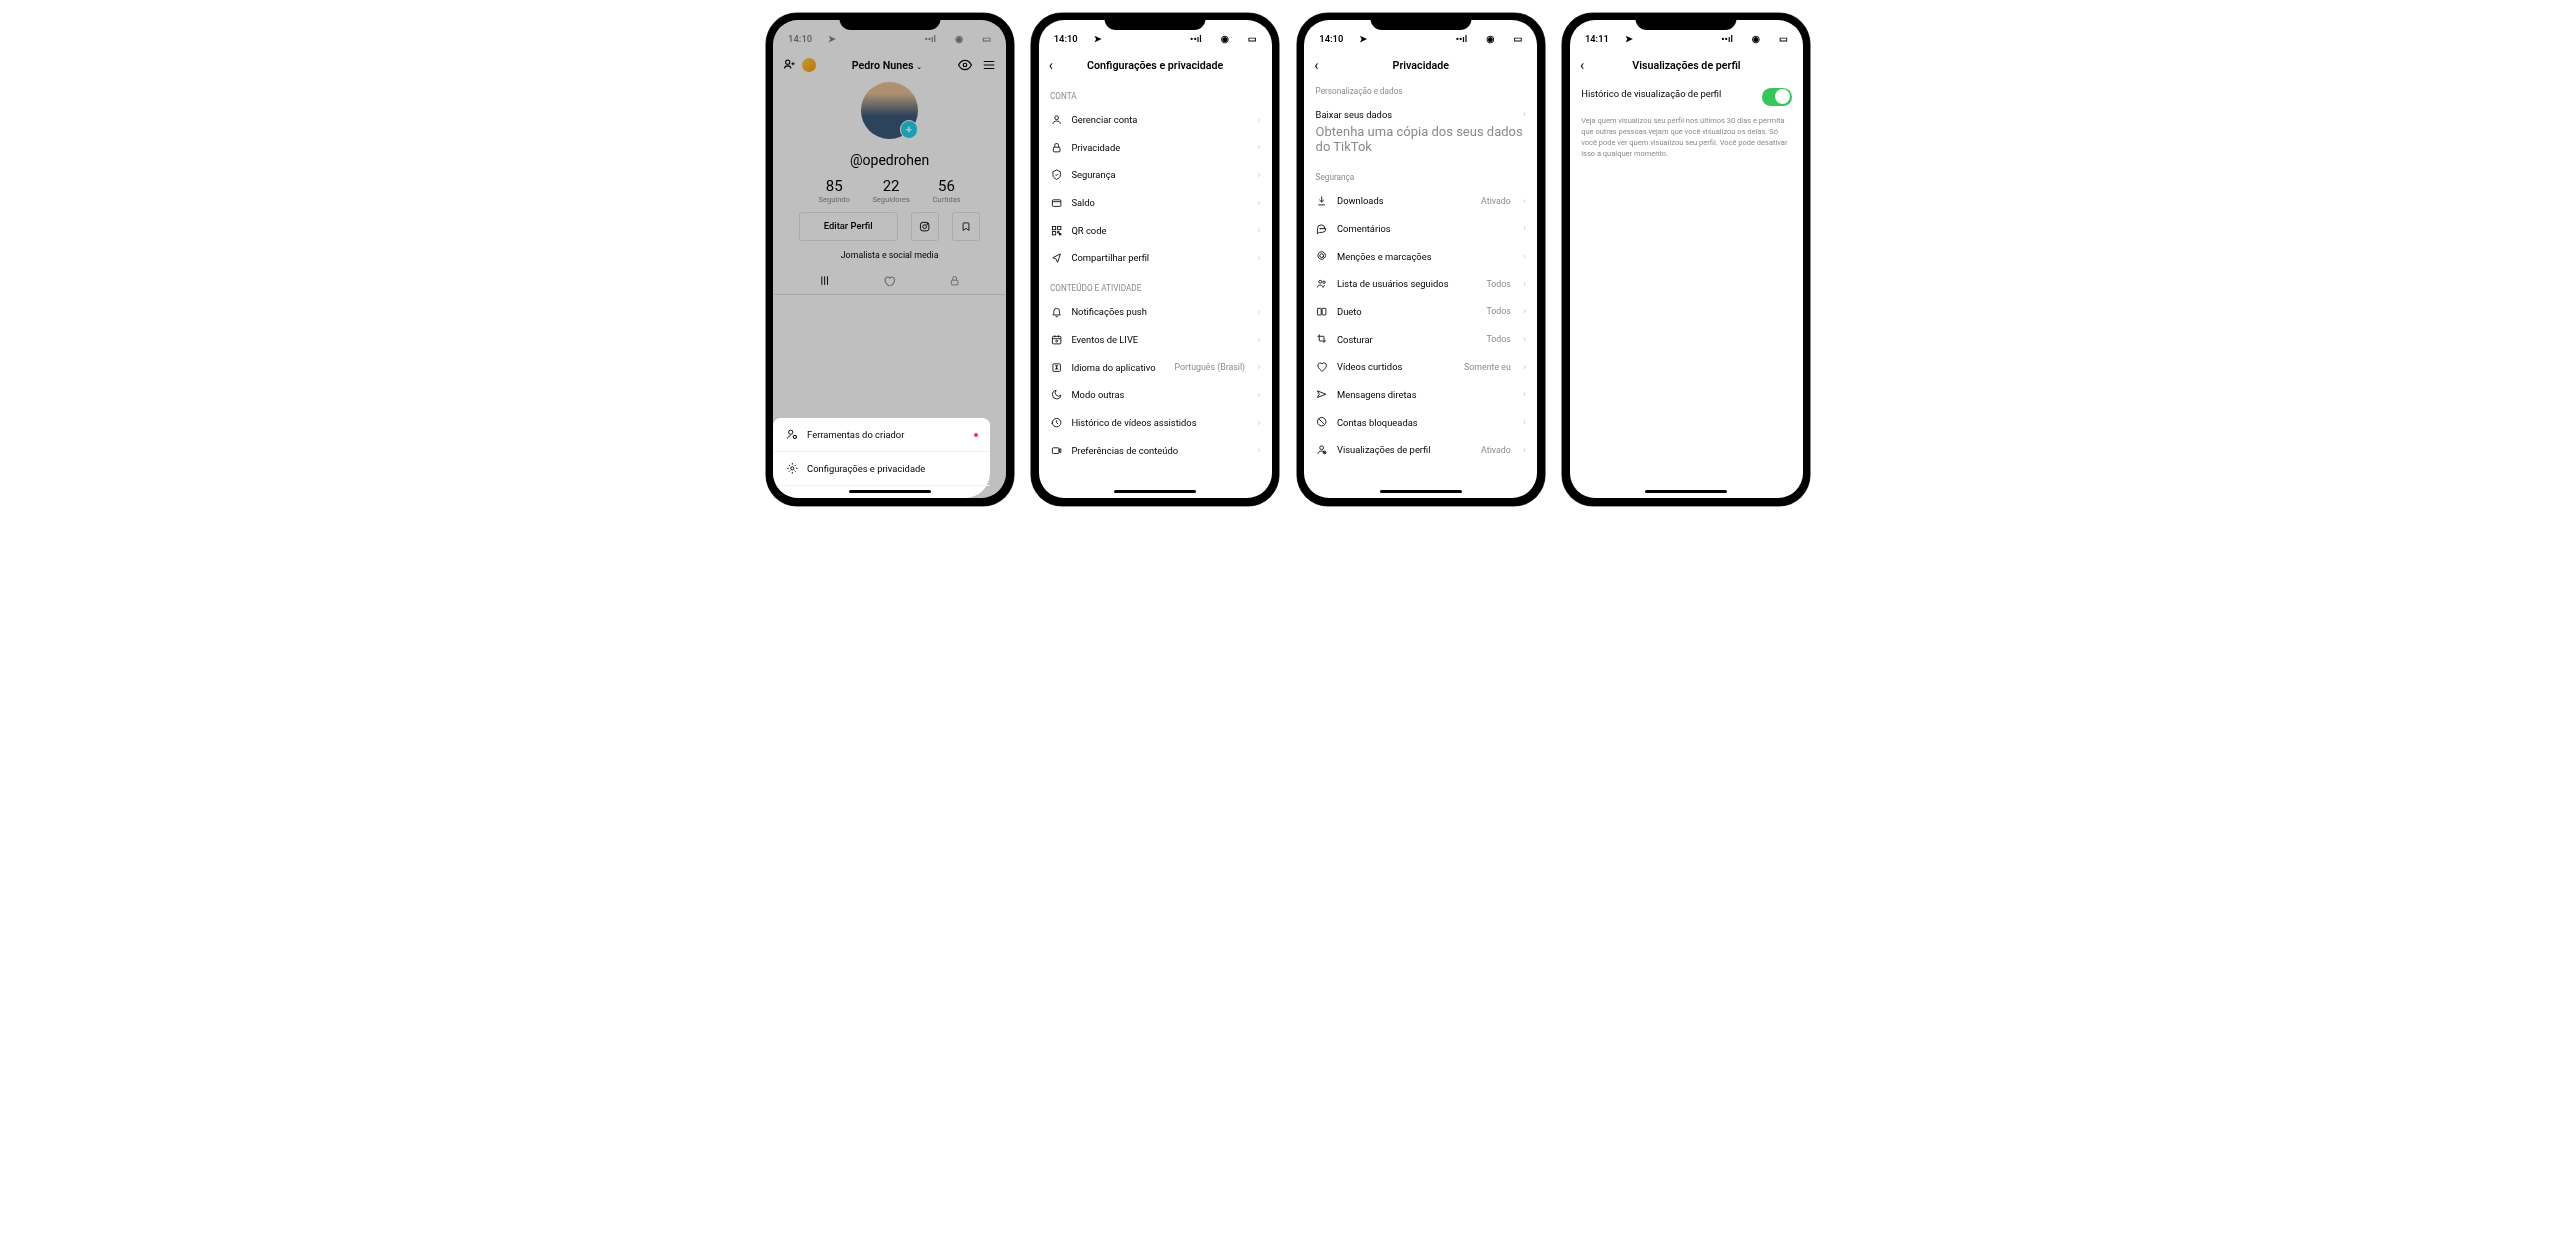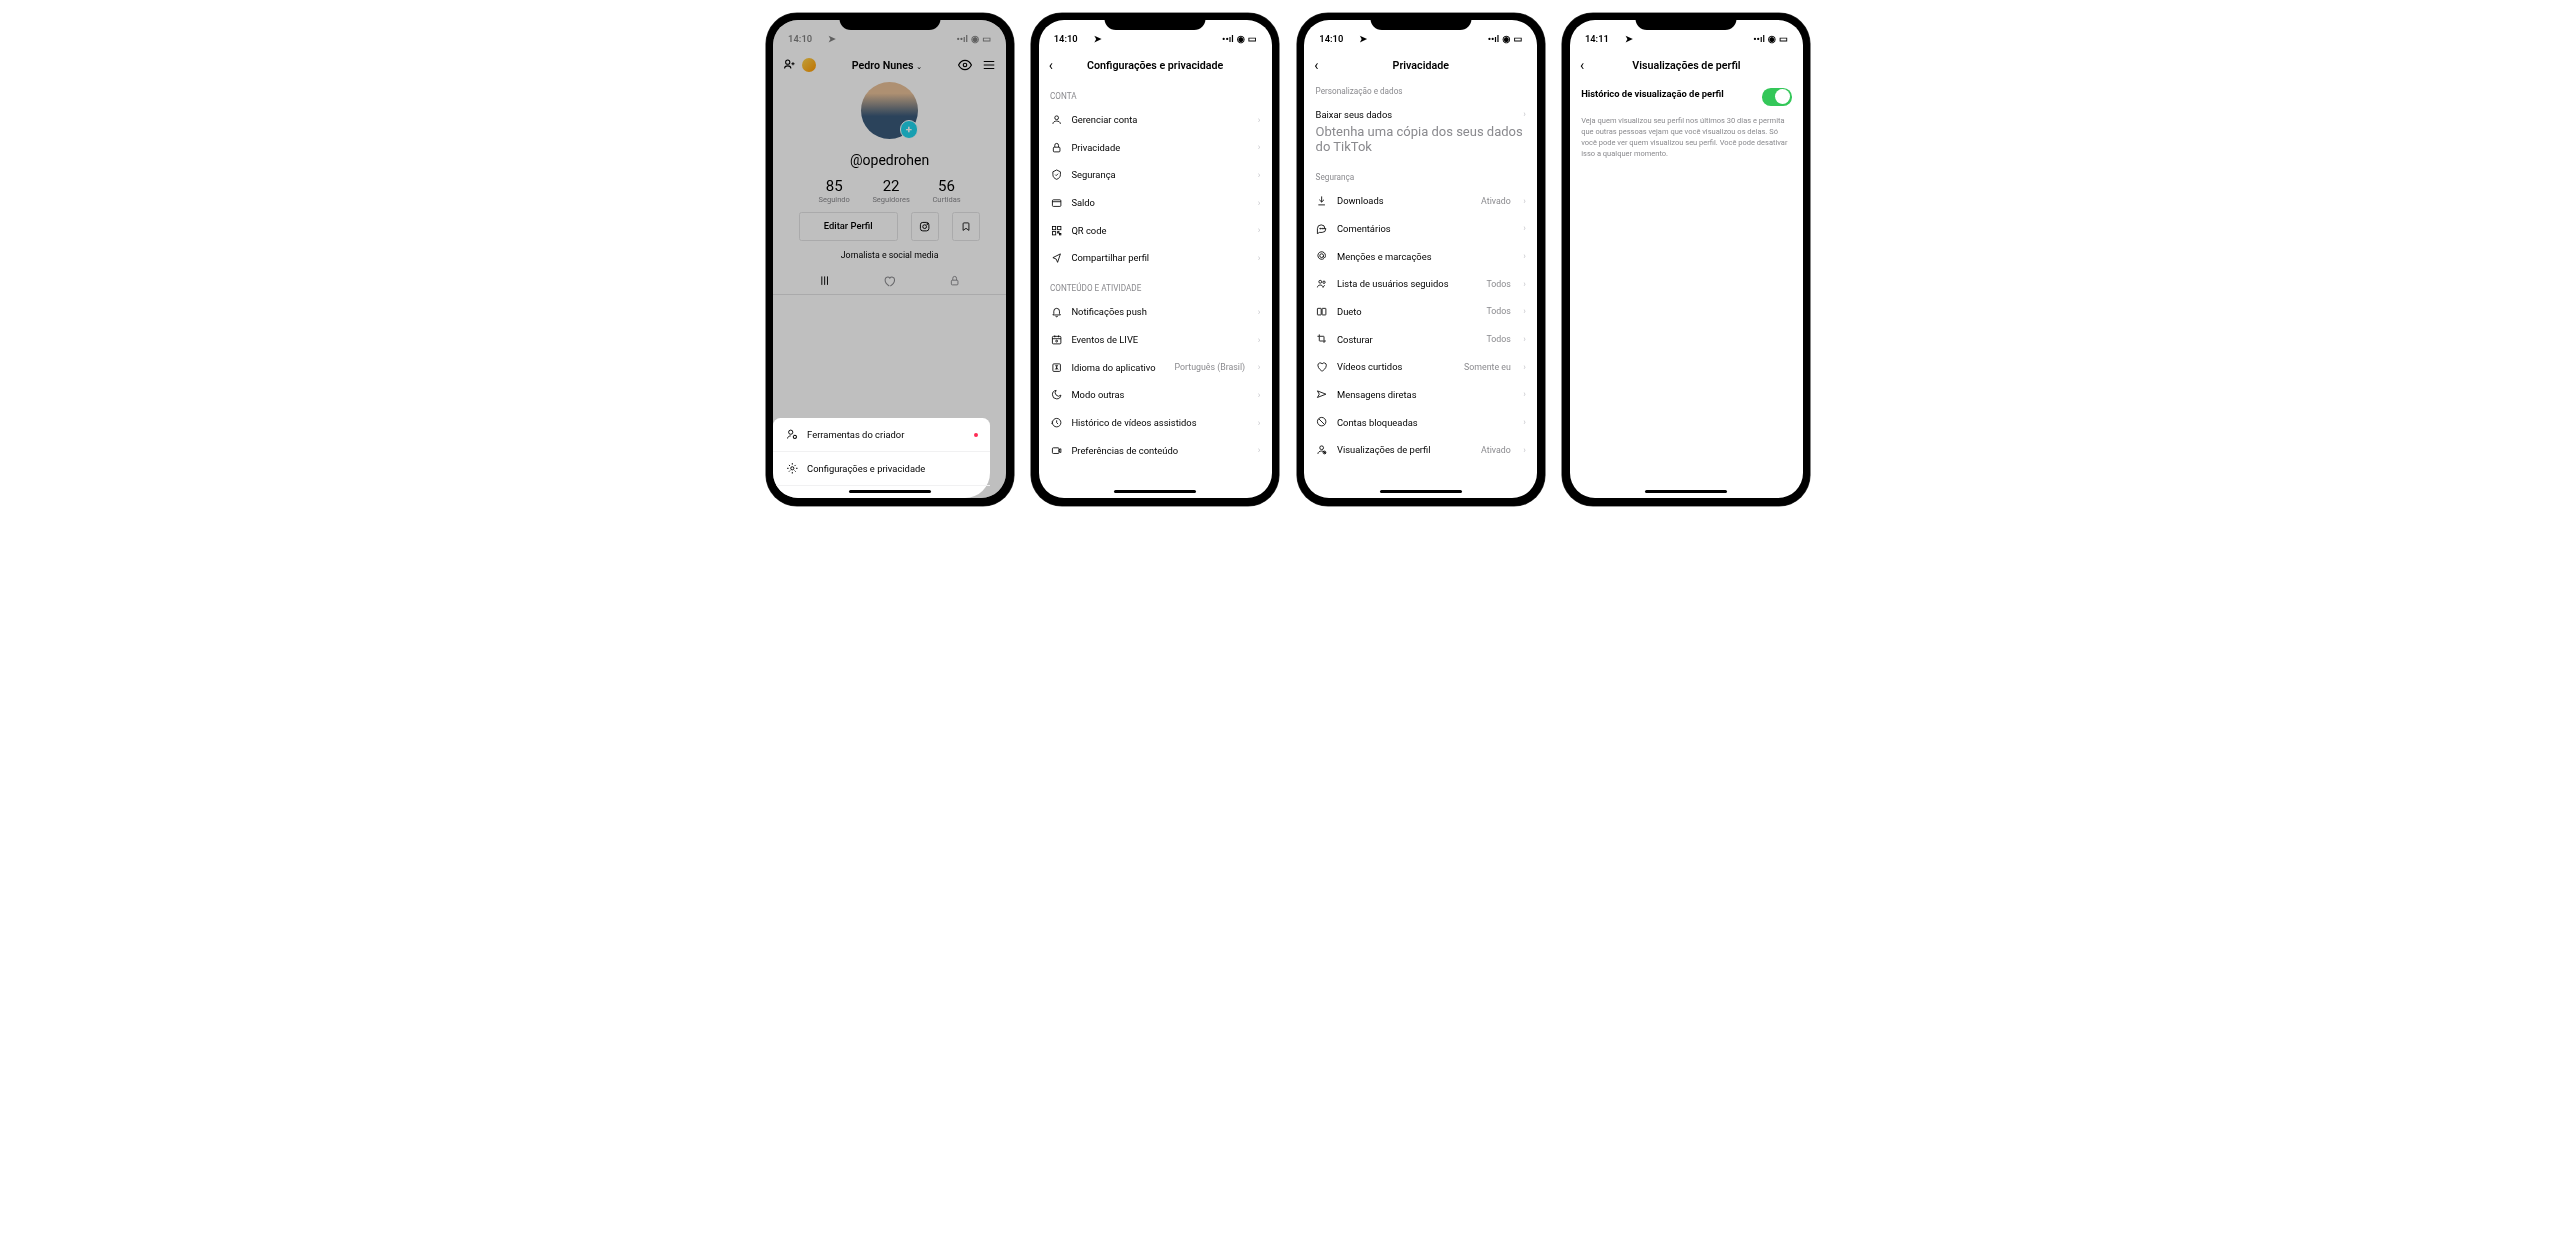--- a/index.html
+++ b/index.html
@@ -1,21 +1,21 @@
 <!DOCTYPE html>
 <html style="font-size:10px"><head>
 <meta charset="utf-8">
 <style>
 body{margin:0;background:#fff;font-family:-apple-system,BlinkMacSystemFont,'Segoe UI',Roboto,sans-serif;display:flex;gap:17.6px;padding:12.6px;justify-content:center}
 .phone{width:233px;height:478px;background:#000;border-radius:31px;padding:7.5px;position:relative;box-shadow:0 0 0 0.6px #333}
 .screen{width:100%;height:100%;background:#fff;border-radius:25px;overflow:hidden;position:relative}
 .notch{position:absolute;top:0;left:50%;transform:translateX(-50%);width:101px;height:17.6px;background:#000;border-radius:0 0 11.3px 11.3px;z-index:100}
 .status-bar{display:flex;justify-content:space-between;align-items:center;padding:6.3px 15px 0;height:25px;font-size:9.4px;font-weight:600}
 .status-left{display:flex;align-items:center;gap:16px}
-.status-right{display:flex;gap:3px}
+.status-right{display:flex;gap:19px}
 .dim .status-bar{opacity:.5}
 .dim-overlay{position:absolute;inset:0;background:rgba(0,0,0,.25);z-index:5;border-radius:25px}
 .nav-header{display:flex;align-items:center;justify-content:center;position:relative;height:28px;padding:0 10px}
 .nav-back{position:absolute;left:10px;font-size:14px}
 .nav-title{font-size:10.7px;font-weight:600}
 .section-label{color:#8a8a8e;font-size:8.2px;padding:11.3px 11.3px 5px;text-transform:none}
 .list-item{display:flex;align-items:center;padding:8.2px 11.3px;gap:8.8px;position:relative}
 .list-icon{width:12.6px;display:flex;justify-content:center;color:#000;font-size:10.7px}
 .list-label{flex:1;font-size:9.4px;color:#000}
 .list-value{color:#8a8a8e;font-size:8.8px;margin-right:3.8px}
@@ -39,21 +39,21 @@
 .icon-btn{border:0.6px solid #e3e3e4;border-radius:2.5px;width:26.4px;height:26.4px;display:flex;align-items:center;justify-content:center;font-size:11.3px}
 .bio{text-align:center;font-size:8.8px;padding:8.8px 0;color:#000}
 .tabs{display:flex;justify-content:space-around;padding:6.3px 19px;border-bottom:0.6px solid #e3e3e4}
 .tab{font-size:11.3px;color:#8a8a8e}
 .tab.active{color:#000}
 .sheet{position:absolute;bottom:0;left:0;right:16px;background:#fff;border-radius:7.5px 7.5px 25px 25px;z-index:10;padding-bottom:12.6px}
 .sheet-item{display:flex;align-items:center;padding:10px 12.6px;gap:8.8px;font-size:9.4px;border-bottom:0.6px solid #f1f1f2;position:relative}
 .sheet-dot{position:absolute;right:12.6px;width:3.8px;height:3.8px;background:#fe2c55;border-radius:50%}
 .home-indicator{position:absolute;bottom:5px;left:50%;transform:translateX(-50%);width:82px;height:3.1px;background:#000;border-radius:1.9px;z-index:200}
 .toggle-row{display:flex;align-items:flex-start;justify-content:space-between;padding:8.8px 11.3px}
-.toggle-label{font-size:9.4px;font-weight:700;flex:1}
+.toggle-label{font-size:9.4px;font-weight:400;flex:1}
 .toggle{width:30px;height:17.6px;background:#34c759;border-radius:8.8px;position:relative}
 .toggle::after{content:'';position:absolute;right:1.3px;top:1.3px;width:15px;height:15px;background:#fff;border-radius:50%}
 .toggle-desc{font-size:7.5px;color:#8a8a8e;padding:0 11.3px;line-height:1.5}
 svg{display:block}
 </style>
 </head>
 <body>
 
 <div class="phone">
   <div class="notch"></div>

